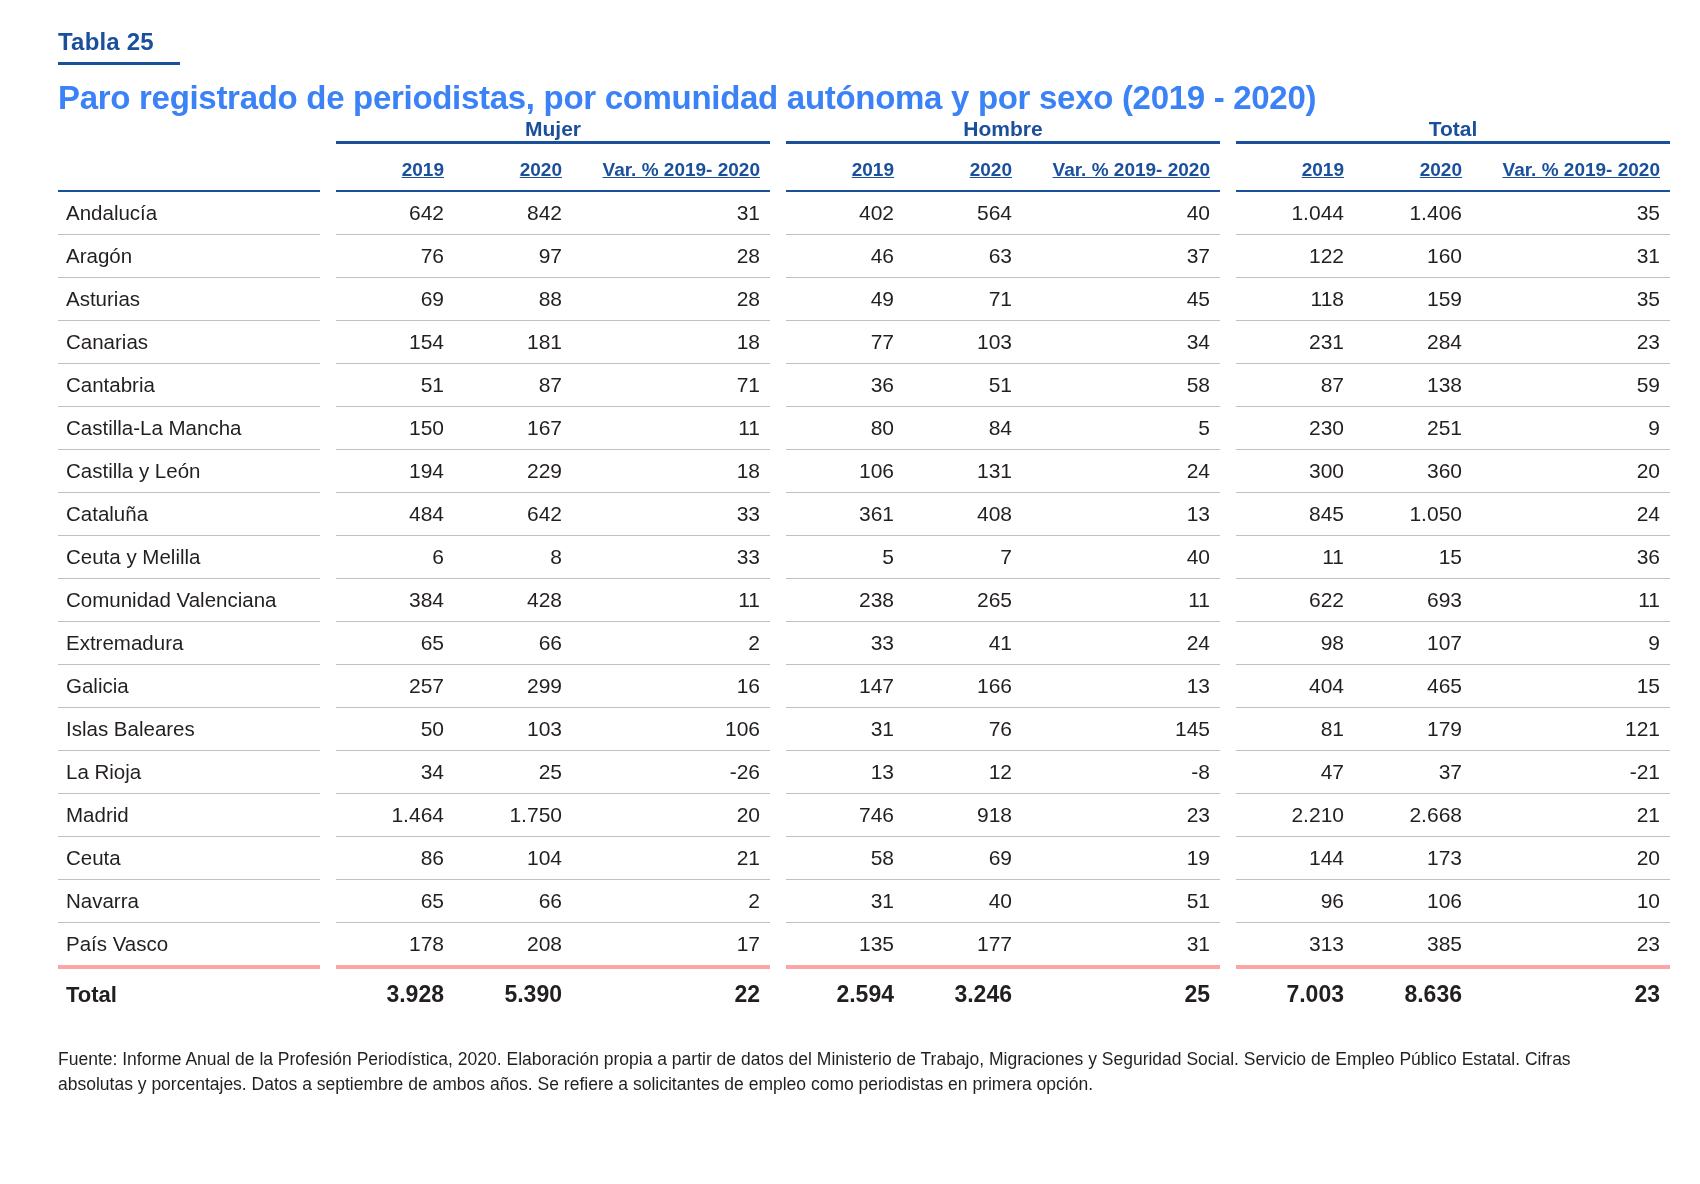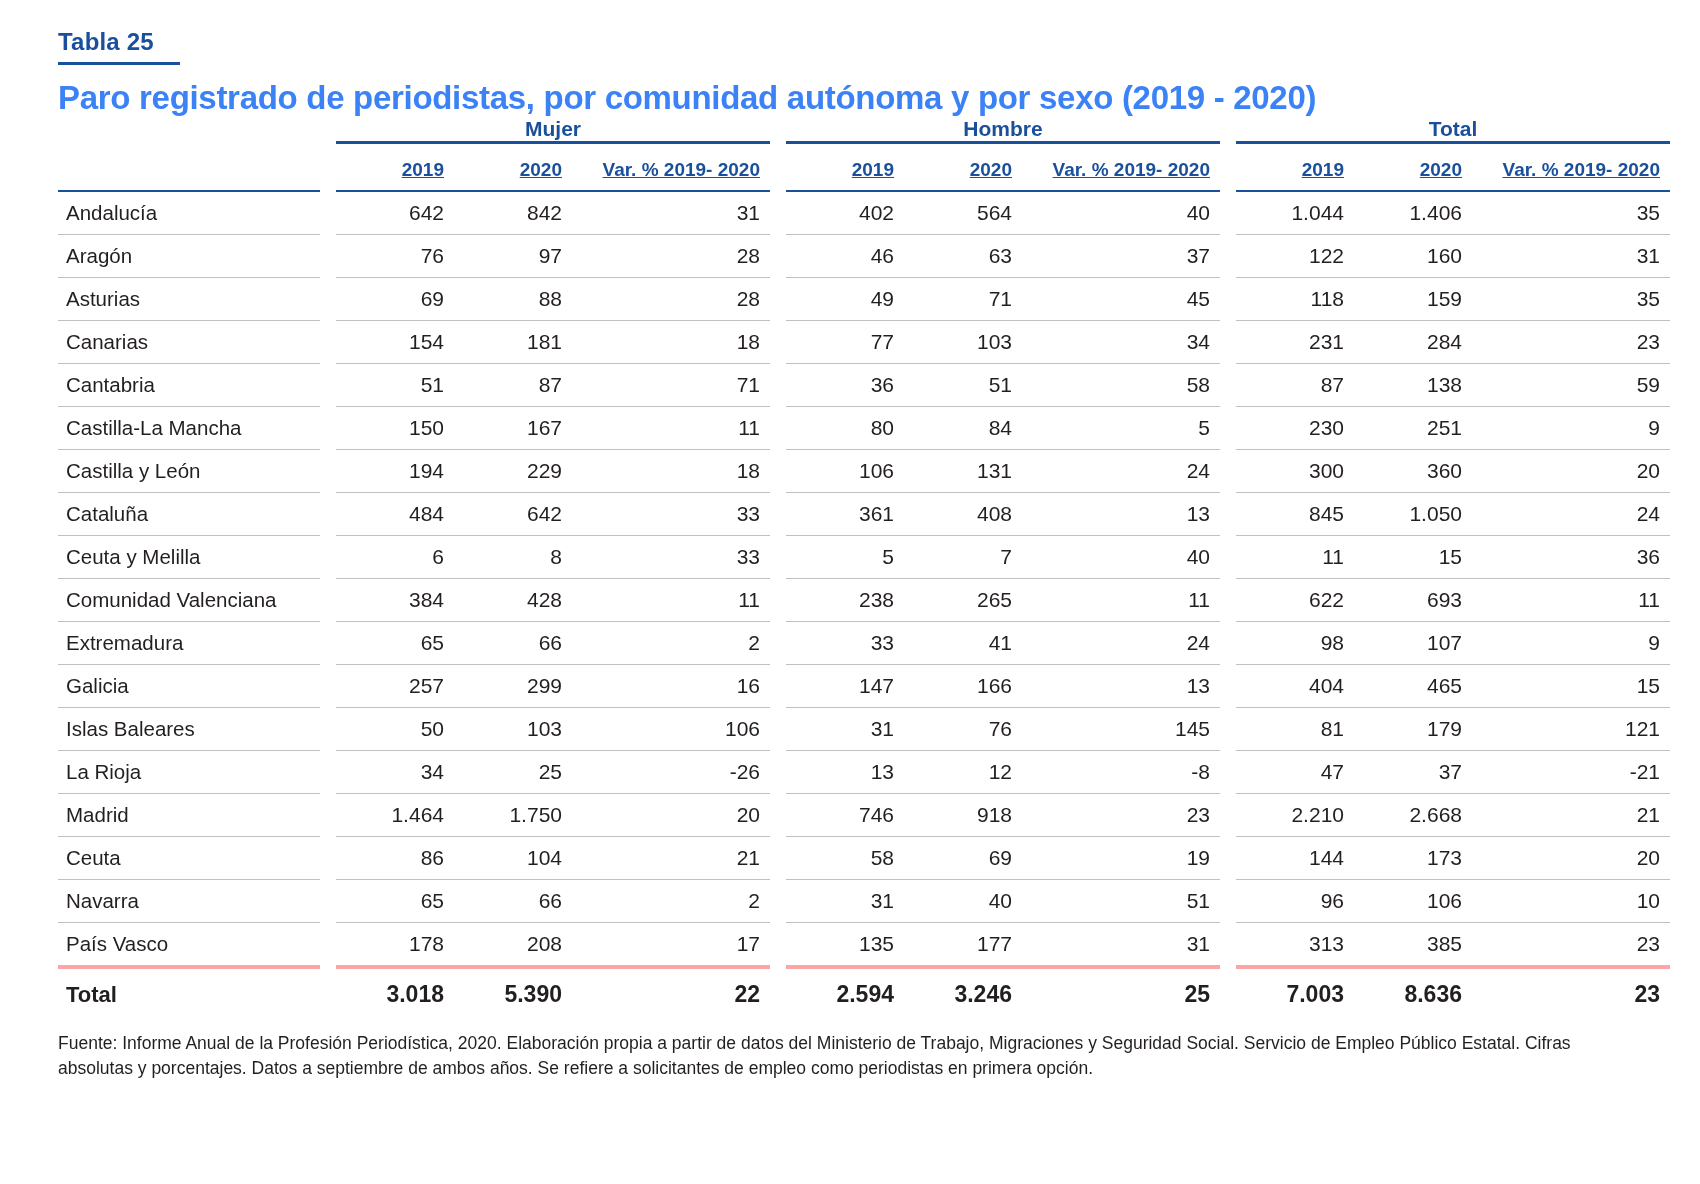--- a/index.html
+++ b/index.html
@@ -114,21 +114,21 @@
     font-weight: bold;
     font-size: 23px;
     border-bottom: none;
     padding-top: 12px;
   }
   tbody tr.total-row td.name-cell {
     font-size: 22px;
   }
 
   .source {
-    margin-top: 14px;
+    margin-top: 30px;
     font-size: 17.5px;
     line-height: 1.45;
     color: #231f20;
     width: 1560px;
   }
 </style>
 </head>
 <body>
 
 <div class="page">
@@ -460,21 +460,21 @@
           <td>177</td>
           <td>31</td>
           <td class="gap-cell"></td>
           <td>313</td>
           <td>385</td>
           <td>23</td>
         </tr>
         <tr class="total-row">
           <td class="name-cell">Total</td>
           <td class="gap-cell"></td>
-          <td>3.018</td>
+          <td>3.928</td>
           <td>5.390</td>
           <td>22</td>
           <td class="gap-cell"></td>
           <td>2.594</td>
           <td>3.246</td>
           <td>25</td>
           <td class="gap-cell"></td>
           <td>7.003</td>
           <td>8.636</td>
           <td>23</td>

